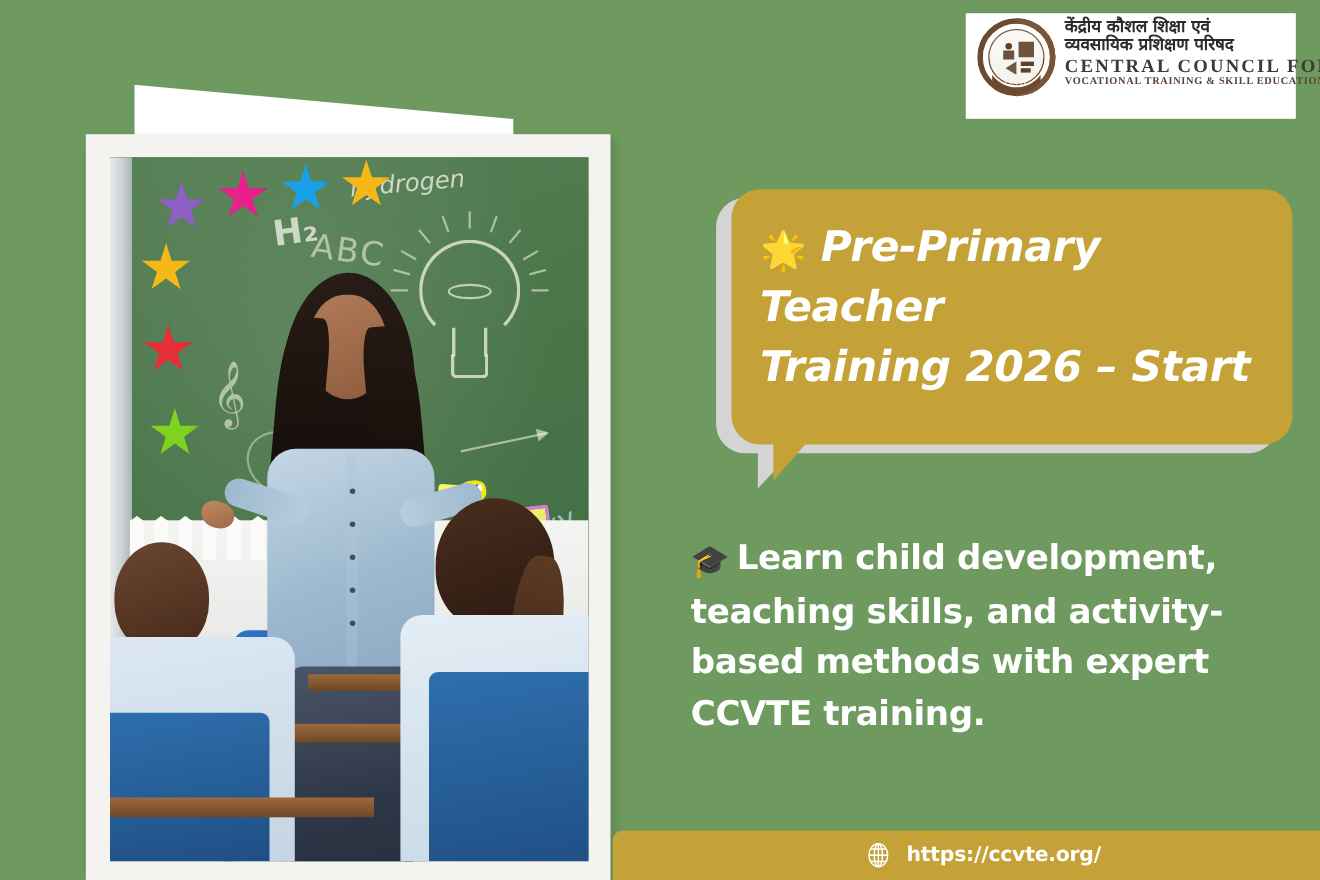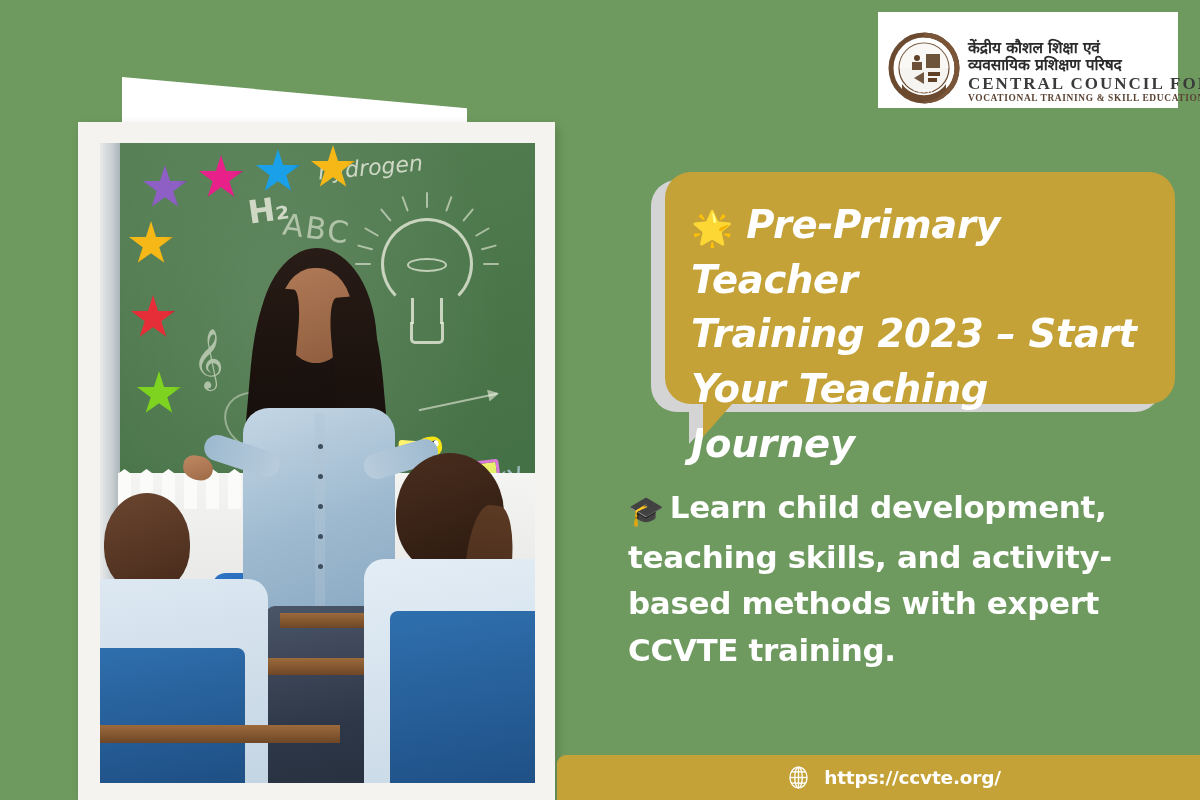--- a/index.html
+++ b/index.html
@@ -9,21 +9,21 @@
     font-family:"Liberation Sans", sans-serif;
     background:#6e9a5f;
     position:relative;
   }
 
   
   .logo-box {
     position:absolute; left:878px; top:12px;
     width:300px; height:96px;
     background:#ffffff;
-    display:flex; align-items:flex-end;
+    display:flex; align-items:flex-start;
     padding:4px 8px 4px 10px;
     gap:8px;
   }
   .logo-emblem { width:72px; height:72px; flex:0 0 72px; position:relative; }
   .logo-text { flex:1; display:flex; flex-direction:column; justify-content:center; line-height:1.06; }
   .logo-hi {
     font-family:"DejaVu Sans", sans-serif;
     font-size:15.5px; font-weight:700; color:#2b2b2b;
     letter-spacing:-0.1px; white-space:nowrap;
   }
@@ -363,22 +363,21 @@
     <div class="desk deskC"></div>
   </div>
 </div>
 
 <div class="bubble-wrap">
   <div class="bubble-shadow"></div>
   <div class="bubble">
     <div class="headline">
       <span class="star-emoji">🌟</span>
       <span>Pre-Primary Teacher</span><br>
-      <span>Training 2023 – Start</span><br>
-      <span>Your Teaching Journey</span>
+      <span>Training 2026 – Start</span><br>
     </div>
   </div>
 </div>
 
 <div class="body-copy">
   <span class="cap-emoji">🎓</span><span>Learn child development, teaching skills, and activity-based methods with expert CCVTE training.</span>
 </div>
 
 <div class="footer">
 

